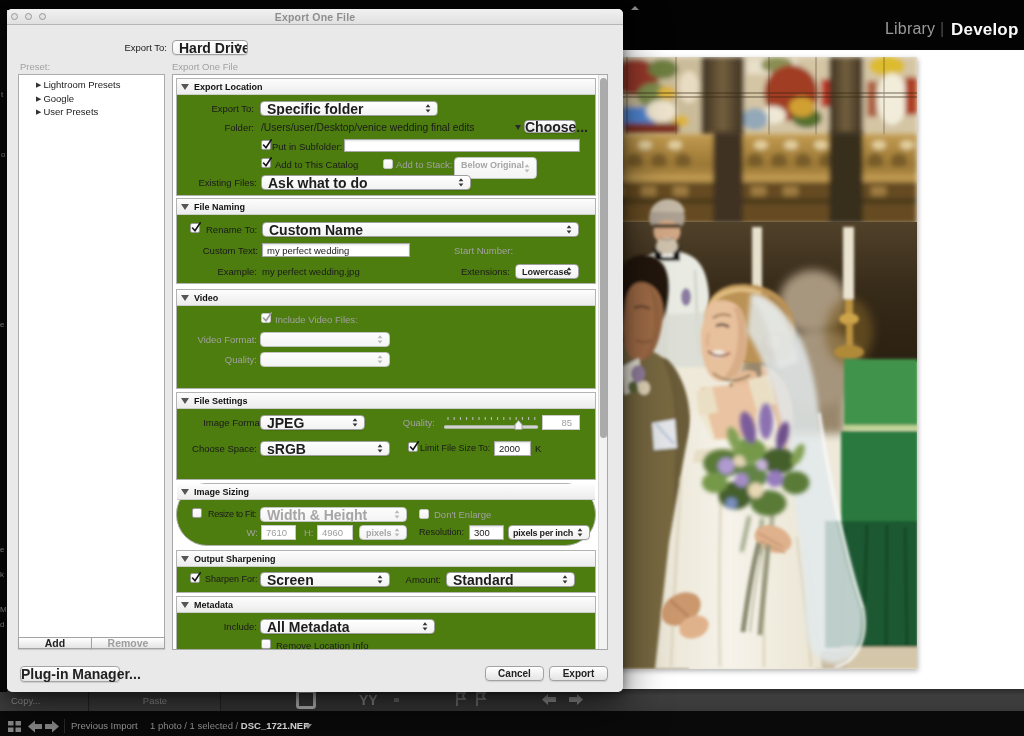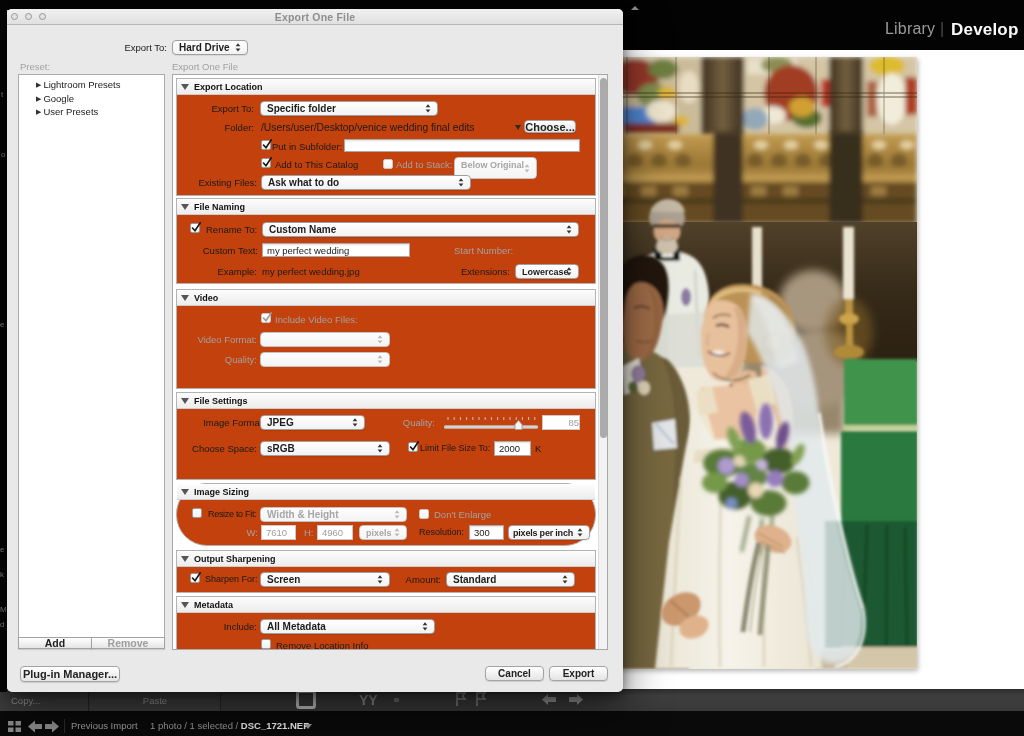--- a/index.html
+++ b/index.html
@@ -20,38 +20,38 @@
   #dlg{left:7px;top:9px;width:616px;height:683px;background:#e9e9e9;border-radius:5px;
        box-shadow:0 18px 45px rgba(0,0,0,.55),0 3px 12px rgba(0,0,0,.45);font-size:10px;color:#1a1a1a;}
   #titlebar{left:0;top:0;width:616px;height:16px;border-radius:5px 5px 0 0;
        background:linear-gradient(#f1f1f1,#e0e0e0);border-bottom:1px solid #b6b6b6;box-sizing:border-box;}
   .light{top:4px;width:7px;height:7px;border-radius:50%;border:1px solid #979797;background:#e2e2e2;box-sizing:border-box;}
   #dtitle{left:0;top:2px;width:616px;text-align:center;font-size:10.5px;color:#8e8e8e;font-weight:bold;letter-spacing:0.2px;}
   .lab{white-space:nowrap;font-size:9.5px;color:#1a1a1a;}
   .rlab{text-align:right;white-space:nowrap;font-size:9.5px;color:#1a1a1a;}
   .glab{color:#a2a2a2 !important;}
   .pop{background:linear-gradient(#ffffff,#f2f2f2);border:1px solid #9f9f9f;border-radius:4px;
-       box-sizing:border-box;font-weight:bold;font-size:10px;color:#1d1d1d;padding-left:6px;white-space:nowrap;overflow:hidden;
+       box-sizing:border-box;font-weight:bold;font-size:14px;color:#1d1d1d;padding-left:6px;white-space:nowrap;overflow:hidden;
        box-shadow:0 1px 1px rgba(0,0,0,.08);}
   .pop.dis{color:#a6a6a6;border-color:#c3c3c3;background:linear-gradient(#fdfdfd,#f4f4f4);box-shadow:none;}
   .stp{position:absolute;right:6px;top:50%;margin-top:-4.5px;width:6px;height:9px;}
   .tf{background:#fff;border:1px solid #a9a9a9;box-sizing:border-box;font-size:9.5px;color:#1a1a1a;white-space:nowrap;
       padding-left:4px;box-shadow:inset 0 1px 2px rgba(0,0,0,.12);}
   .tf.dis{border-color:#c9c9c9;color:#a6a6a6;box-shadow:none;}
   .ck{width:10px;height:10px;border:1px solid #9b9b9b;border-radius:2px;background:linear-gradient(#fff,#f2f2f2);box-sizing:border-box;}
   .ck.dis{border-color:#c6c6c6;}
   .ck svg{position:absolute;left:-1px;top:-3.5px;}
   .stp path{fill:#333;}
   .pop.dis .stp path{fill:#b9b9b9;}
   .btn{background:linear-gradient(#ffffff,#efefef 60%,#e4e4e4);border:1px solid #a3a3a3;border-radius:4px;
-       box-sizing:border-box;text-align:center;font-weight:bold;color:#222;font-size:11px;white-space:nowrap;
+       box-sizing:border-box;text-align:center;font-weight:bold;color:#222;font-size:14px;white-space:nowrap;
        box-shadow:0 1px 1px rgba(0,0,0,.12);}
   
   #scroll{left:165px;top:65px;width:436px;height:576px;background:#fff;border:1px solid #a8a8a8;box-sizing:border-box;overflow:hidden;}
-  .sec{left:3px;width:420px;background:#c2410c;border:1px solid #b3b3b3;box-sizing:border-box;}
+  .sec{left:3px;width:420px;background:#4d7c0f;border:1px solid #b3b3b3;box-sizing:border-box;}
   .sechead{left:0;top:0;width:100%;height:16px;background:linear-gradient(#fdfdfd,#ececec);
       border-bottom:1px solid #cccccc;box-sizing:border-box;}
   .sechead .tri{position:absolute;left:4px;top:4.5px;width:0;height:0;
       border-left:4.5px solid transparent;border-right:4.5px solid transparent;border-top:6.5px solid #555;}
   .sechead .st{position:absolute;left:17px;top:3px;font-weight:bold;font-size:9px;color:#111;}
 </style>
 </head>
 <body>
 <div id="stage">
   <div class="abs" id="topstrip"></div>
@@ -506,21 +506,21 @@
             <line x1="59.8" y1="0" x2="59.8" y2="3"></line>
             <line x1="66" y1="0" x2="66" y2="3"></line>
             <line x1="72.2" y1="0" x2="72.2" y2="3"></line>
             <line x1="78.4" y1="0" x2="78.4" y2="3"></line>
             <line x1="84.6" y1="0" x2="84.6" y2="3"></line>
             <line x1="90.8" y1="0" x2="90.8" y2="3"></line>
           </g>
         <rect x="0" y="8.5" width="94" height="3" rx="1.5" fill="#d2d2d2" stroke="#bdbdbd" stroke-width="0.5"></rect>
         <path d="M71 7.5 L74.5 3.5 L78 7.5 L78 12.5 L71 12.5 Z" fill="#f5f5f5" stroke="#9e9e9e" stroke-width="1"></path>
       </svg>
-      <div class="abs tf dis" style="left:369px;top:340px;width:38px;height:15px;line-height:14px;text-align:right;padding-right:0;color:#9d9d9d;">85</div>
+      <div class="abs tf dis" style="left:369px;top:340px;width:38px;height:15px;line-height:14px;text-align:right;padding-right:7px;color:#9d9d9d;">85</div>
       <div class="abs rlab" style="left:0;top:368px;width:84px;">Choose Space:</div>
       <div class="abs pop" style="left:87px;top:366px;width:130px;height:15px;line-height:14px;">sRGB<svg class="stp" viewBox="0 0 7 10">
             <path d="M3.5 0 6.3 3.6 0.7 3.6Z"></path>
             <path d="M0.7 6.2 6.3 6.2 3.5 9.8Z"></path>
           </svg></div>
       <div class="abs ck" style="left:235px;top:367px;">
           <svg width="13" height="14" viewBox="0 0 13 14">
             <path d="M2.5 7 L5 9.8 L10.3 1.8" fill="none" stroke="#151515" stroke-width="1.6" stroke-linecap="round"></path>
           </svg>
         </div>

